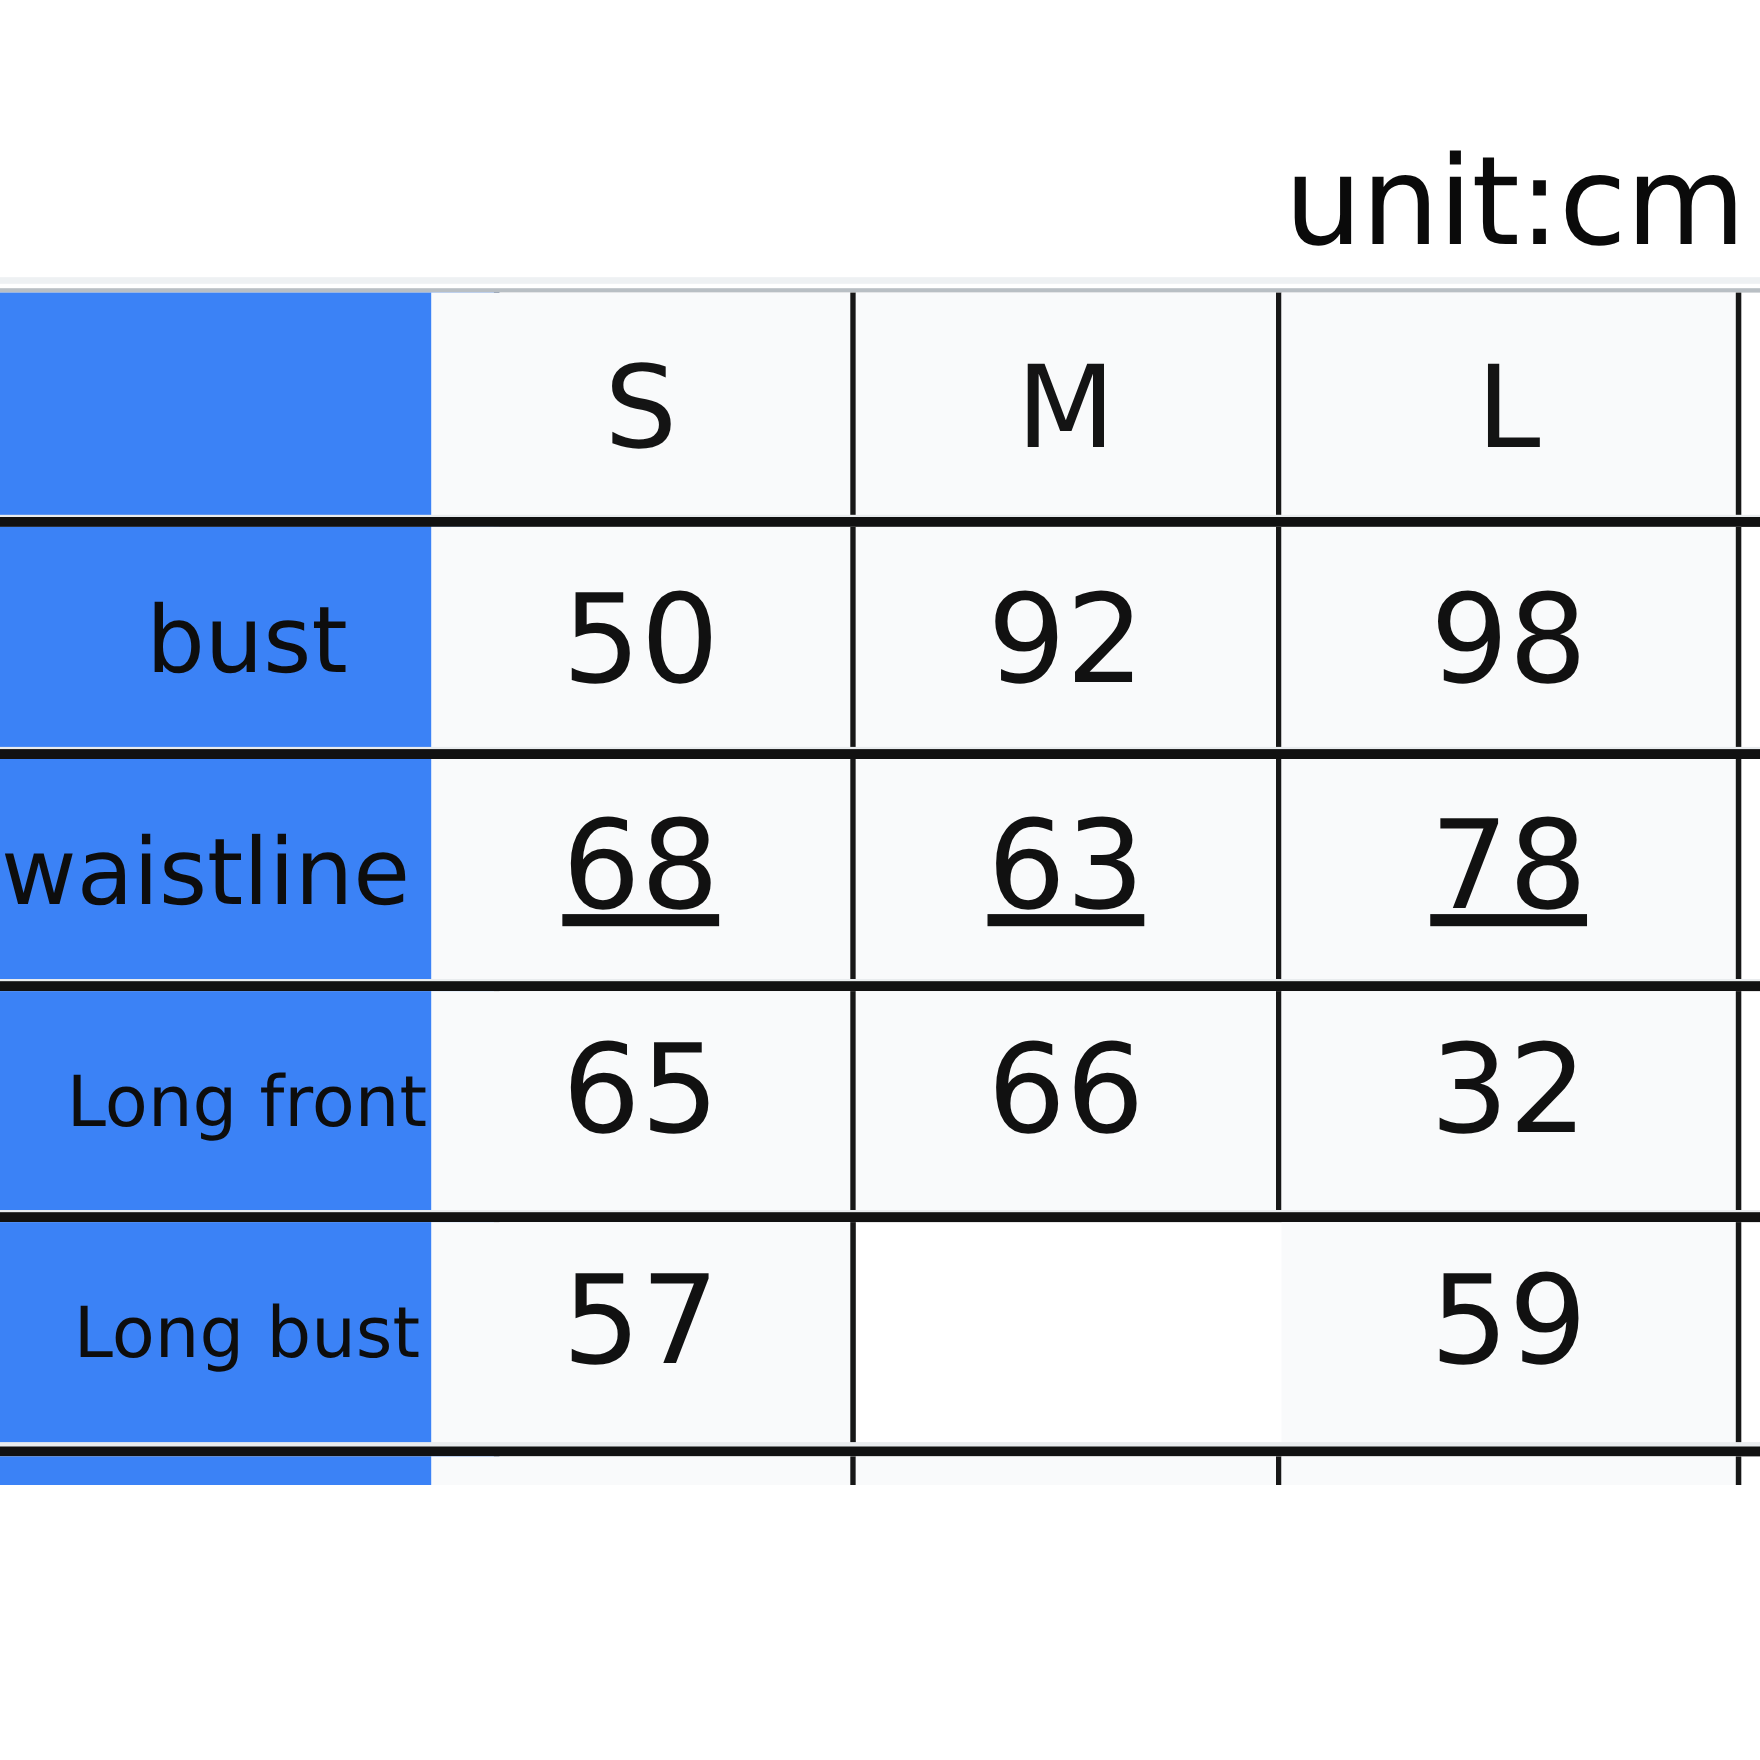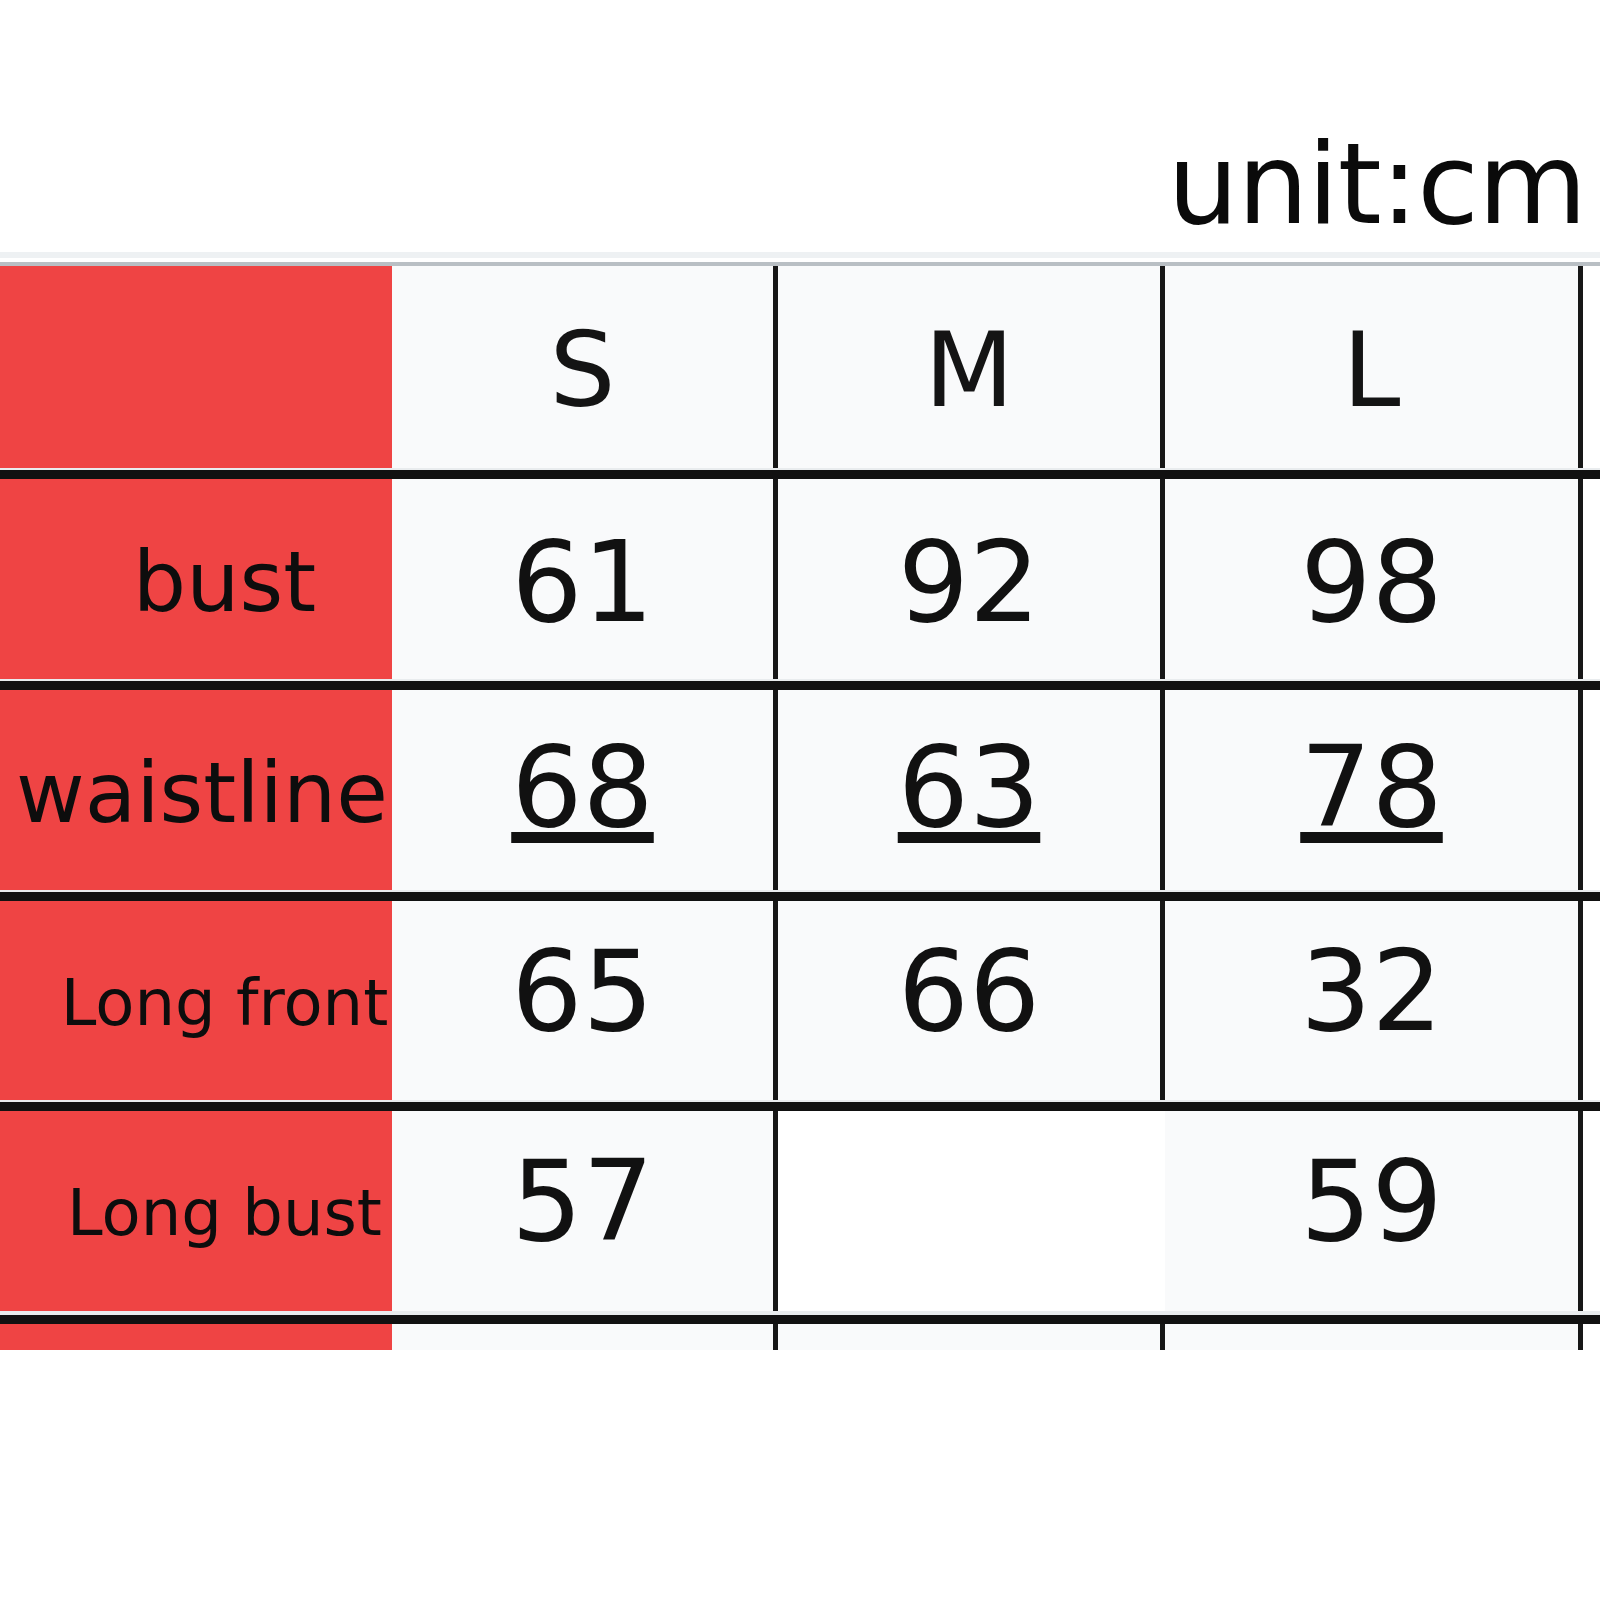--- a/index.html
+++ b/index.html
@@ -74,21 +74,21 @@
     align-items: center;
     justify-content: center;
     overflow: visible;
   }
   
   .cell.vr { border-right: 5px solid #171717; }
 
   .cell.c-label {
     left: 0px;
     width: 454px;
-    background: #ef4444;
+    background: #3b82f6;
     justify-content: center;
   }
   .cell.c-s { left: 392px; width: 386px; }
   .cell.c-m { left: 778px; width: 387px; }
   .cell.c-l { left: 1165px; width: 418px; }
 
   
   .hrule {
     position: absolute;
     left: 0;
@@ -123,21 +123,21 @@
     color: #0d0d0d;
     white-space: nowrap;
   }
   .num {
     font-size: 112px;
     line-height: 1;
     color: #111111;
     font-weight: 400;
   }
   
-  .cell.c-label.tight { justify-content: flex-start; padding-left: 16px; }
+  .cell.c-label.tight { justify-content: flex-start; padding-left: 1px; }
   .num.lift { transform: translateY(-12px); }
   .num.lift2 { transform: translateY(-6px); text-decoration: underline; }
 </style>
 </head>
 <body>
 
 <div id="page">
 
   <div id="unit-label">unit:cm</div>
 
@@ -159,21 +159,21 @@
       </div>
     </div>
     <div class="hrule-soft" style="top:206px;"></div>
     <div class="hrule" style="top:208px;"></div>
 
     <div class="row" style="top:217px; height:205px;">
       <div class="cell c-label vr">
         <span class="label-lg">bust</span>
       </div>
       <div class="cell c-s vr">
-        <span class="num">61</span>
+        <span class="num">50</span>
       </div>
       <div class="cell c-m vr">
         <span class="num">92</span>
       </div>
       <div class="cell c-l vr">
         <span class="num">98</span>
       </div>
     </div>
     <div class="hrule-soft" style="top:417px;"></div>
     <div class="hrule" style="top:419px;"></div>

